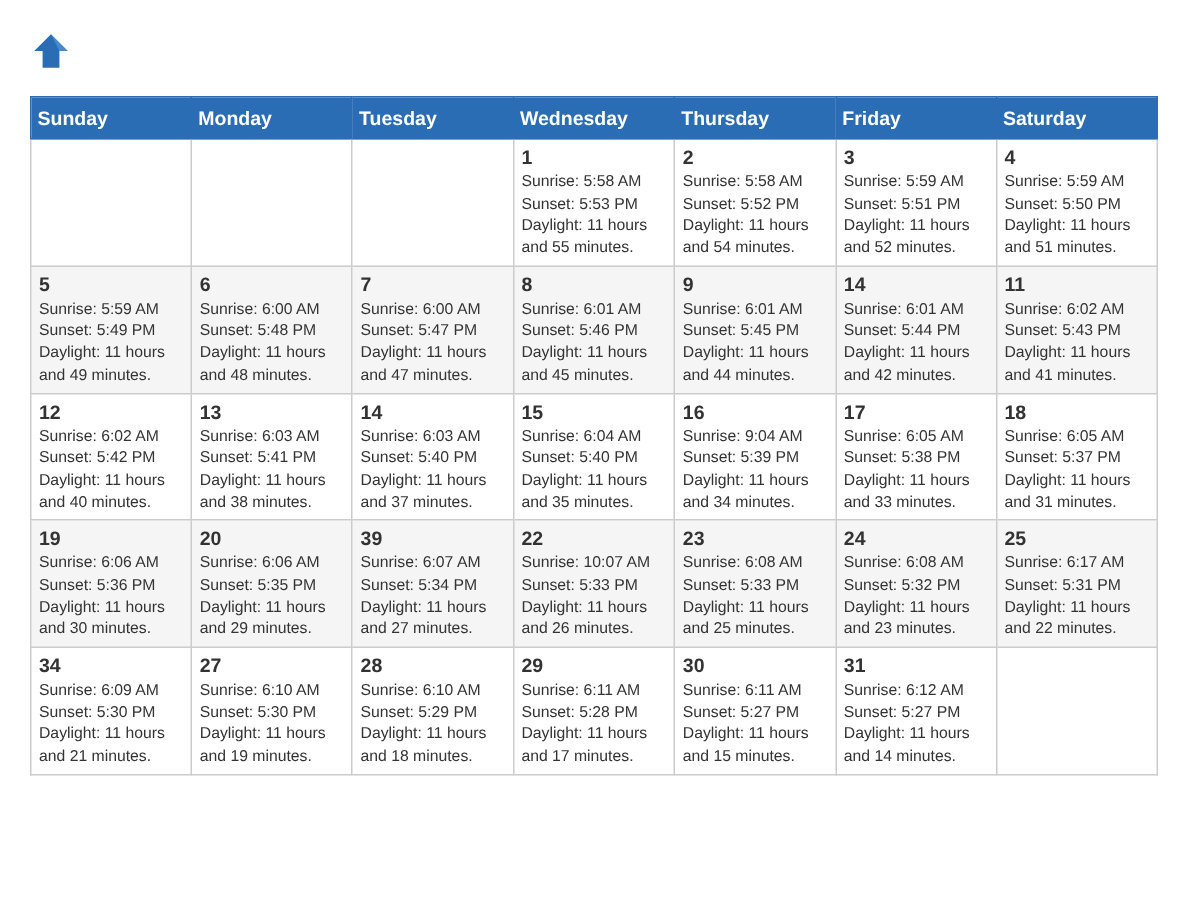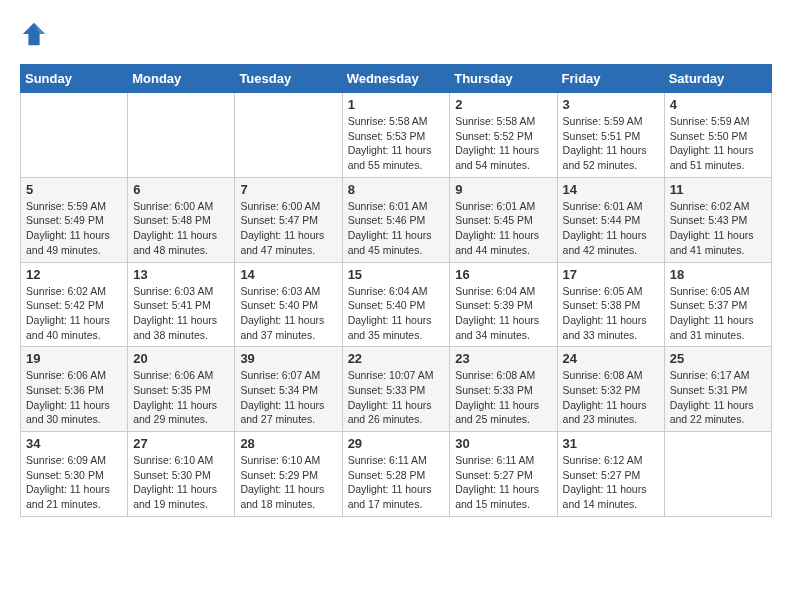--- a/index.html
+++ b/index.html
@@ -209,21 +209,21 @@
 Daylight: 11 hours and 37 minutes.</div>
         </td>
         <td>
           <span class="day-num">15</span>
           <div class="day-info">Sunrise: 6:04 AM
 Sunset: 5:40 PM
 Daylight: 11 hours and 35 minutes.</div>
         </td>
         <td>
           <span class="day-num">16</span>
-          <div class="day-info">Sunrise: 6:04 AM
+          <div class="day-info">Sunrise: 9:04 AM
 Sunset: 5:39 PM
 Daylight: 11 hours and 34 minutes.</div>
         </td>
         <td>
           <span class="day-num">17</span>
           <div class="day-info">Sunrise: 6:05 AM
 Sunset: 5:38 PM
 Daylight: 11 hours and 33 minutes.</div>
         </td>
         <td>

